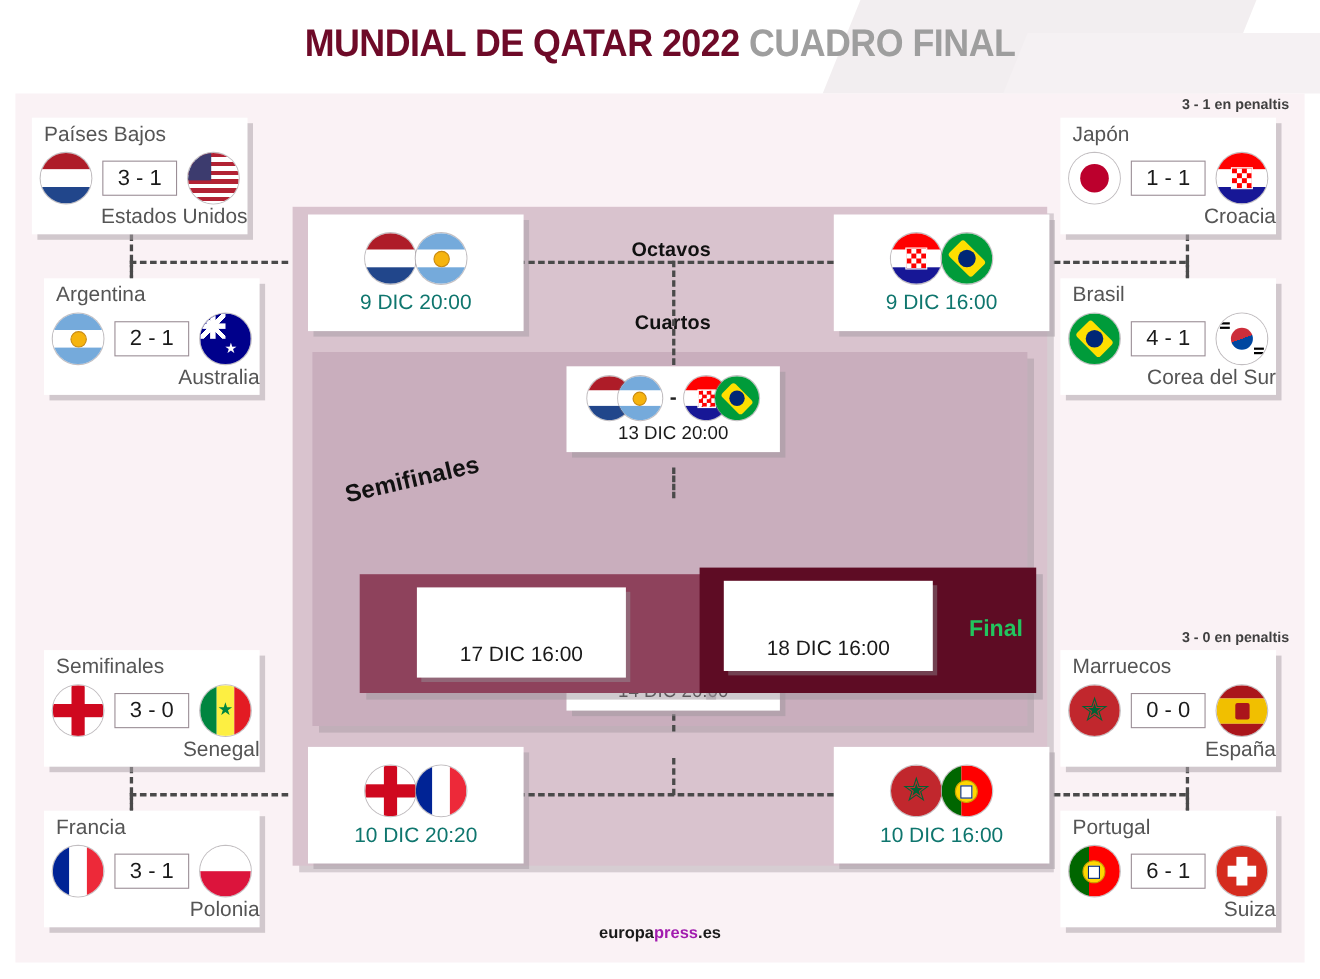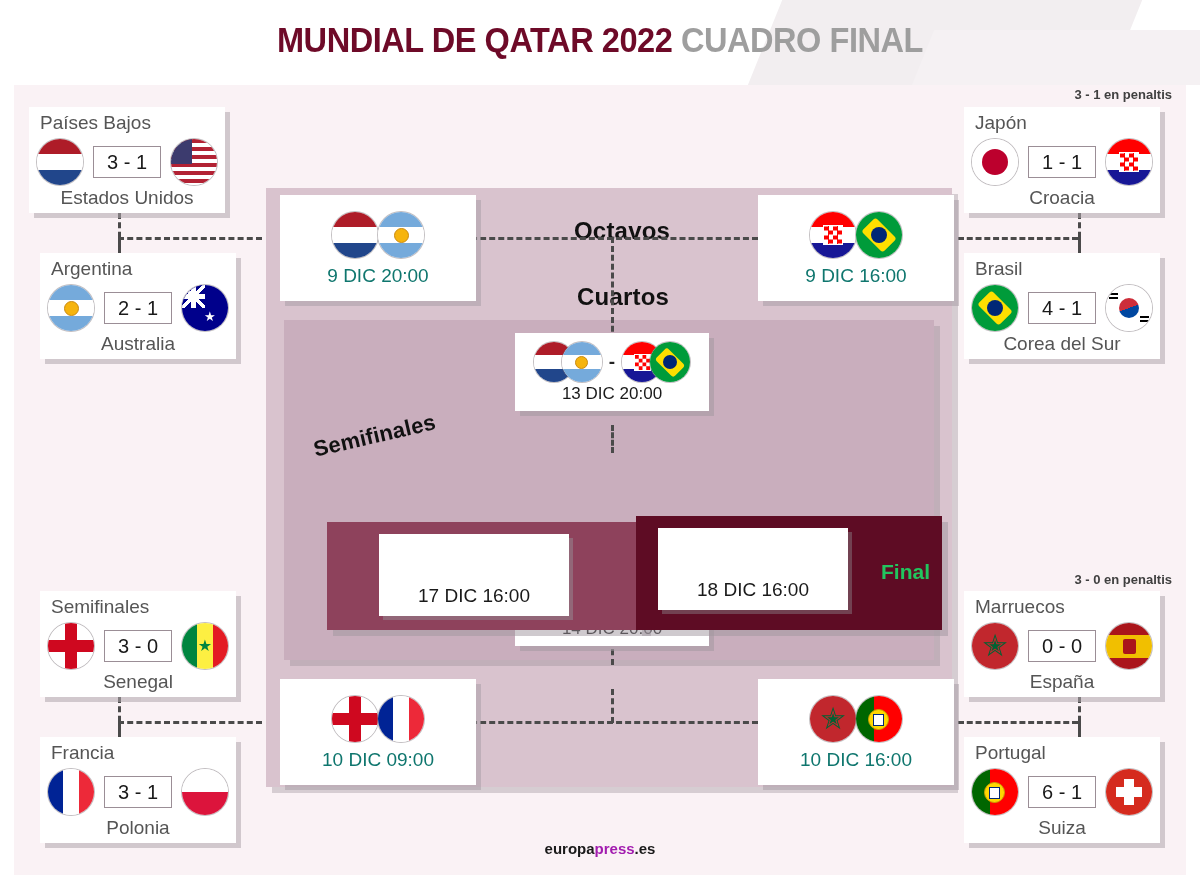--- a/index.html
+++ b/index.html
@@ -52,21 +52,21 @@
     box-shadow:6px 6px 0 0 rgba(170,160,168,.45);
   }
   .panel-semis{
     position:absolute;left:270px;top:235px;width:650px;height:340px;
     background:#c9aebd;
     box-shadow:6px 6px 0 0 rgba(165,150,160,.45);
   }
 
   
   .stage-label{
-    position:absolute;font-weight:bold;color:#111;font-size:24px;
+    position:absolute;font-weight:bold;color:#111;font-size:18px;
     letter-spacing:0.2px;
   }
   #lbl-octavos{left:560px;top:132px;}
   #lbl-cuartos{left:563px;top:198px;}
   #lbl-semis{
     left:300px;top:352px;font-size:22px;
     transform:rotate(-13deg);transform-origin:left center;
   }
 
   
@@ -81,21 +81,21 @@
     box-sizing:border-box;
   }
   .oc-top,.oc-bot{
     position:absolute;left:0;width:196px;
     font-size:19px;color:#555;
     line-height:20px;
   }
   .oc-top{top:6px;}
   .oc-bot{bottom:5px;}
   .oc-top.lft{text-align:left;padding-left:11px;}
-  .oc-bot.rgt{text-align:center;padding-right:11px;}
+  .oc-bot.rgt{text-align:right;padding-right:11px;}
   .oc-mid{
     position:absolute;left:0;top:30px;width:196px;height:50px;
     display:flex;align-items:center;justify-content:space-between;
     padding:0 8px;box-sizing:border-box;
   }
   .score-box{
     border:1px solid #9b8e96;background:#fff;
     font-size:20px;color:#1a1a1a;
     padding:6px 13px;line-height:18px;
     white-space:nowrap;
@@ -438,21 +438,21 @@
         <span class="ovl" style="background:#ffffff;"></span>
         <span class="band" style="top:38%;height:24%;background:#CF081F;"></span>
         <span class="vb" style="left:38%;width:24%;background:#CF081F;"></span>
       </span>
       <span class="flag sz46">
         <span class="vb" style="left:0;width:33.34%;background:#002395;"></span>
         <span class="vb" style="left:33.34%;width:33.33%;background:#ffffff;"></span>
         <span class="vb" style="left:66.67%;width:33.33%;background:#ED2939;"></span>
       </span>
     </div>
-    <div class="q-date">10 DIC 09:00</div>
+    <div class="q-date">10 DIC 20:20</div>
   </div>
 
   <div class="q-card" style="left:744px;top:594px;">
     <div class="q-flags">
       <span class="flag sz46">
         <span class="ovl" style="background:#C1272D;"></span>
         <span class="ovl" style="display:flex;align-items:center;justify-content:center;color:#006233;font-size:30px;line-height:26px;">✭</span>
       </span>
       <span class="flag sz46">
         <span class="vb" style="left:0;width:40%;background:#006600;"></span>

